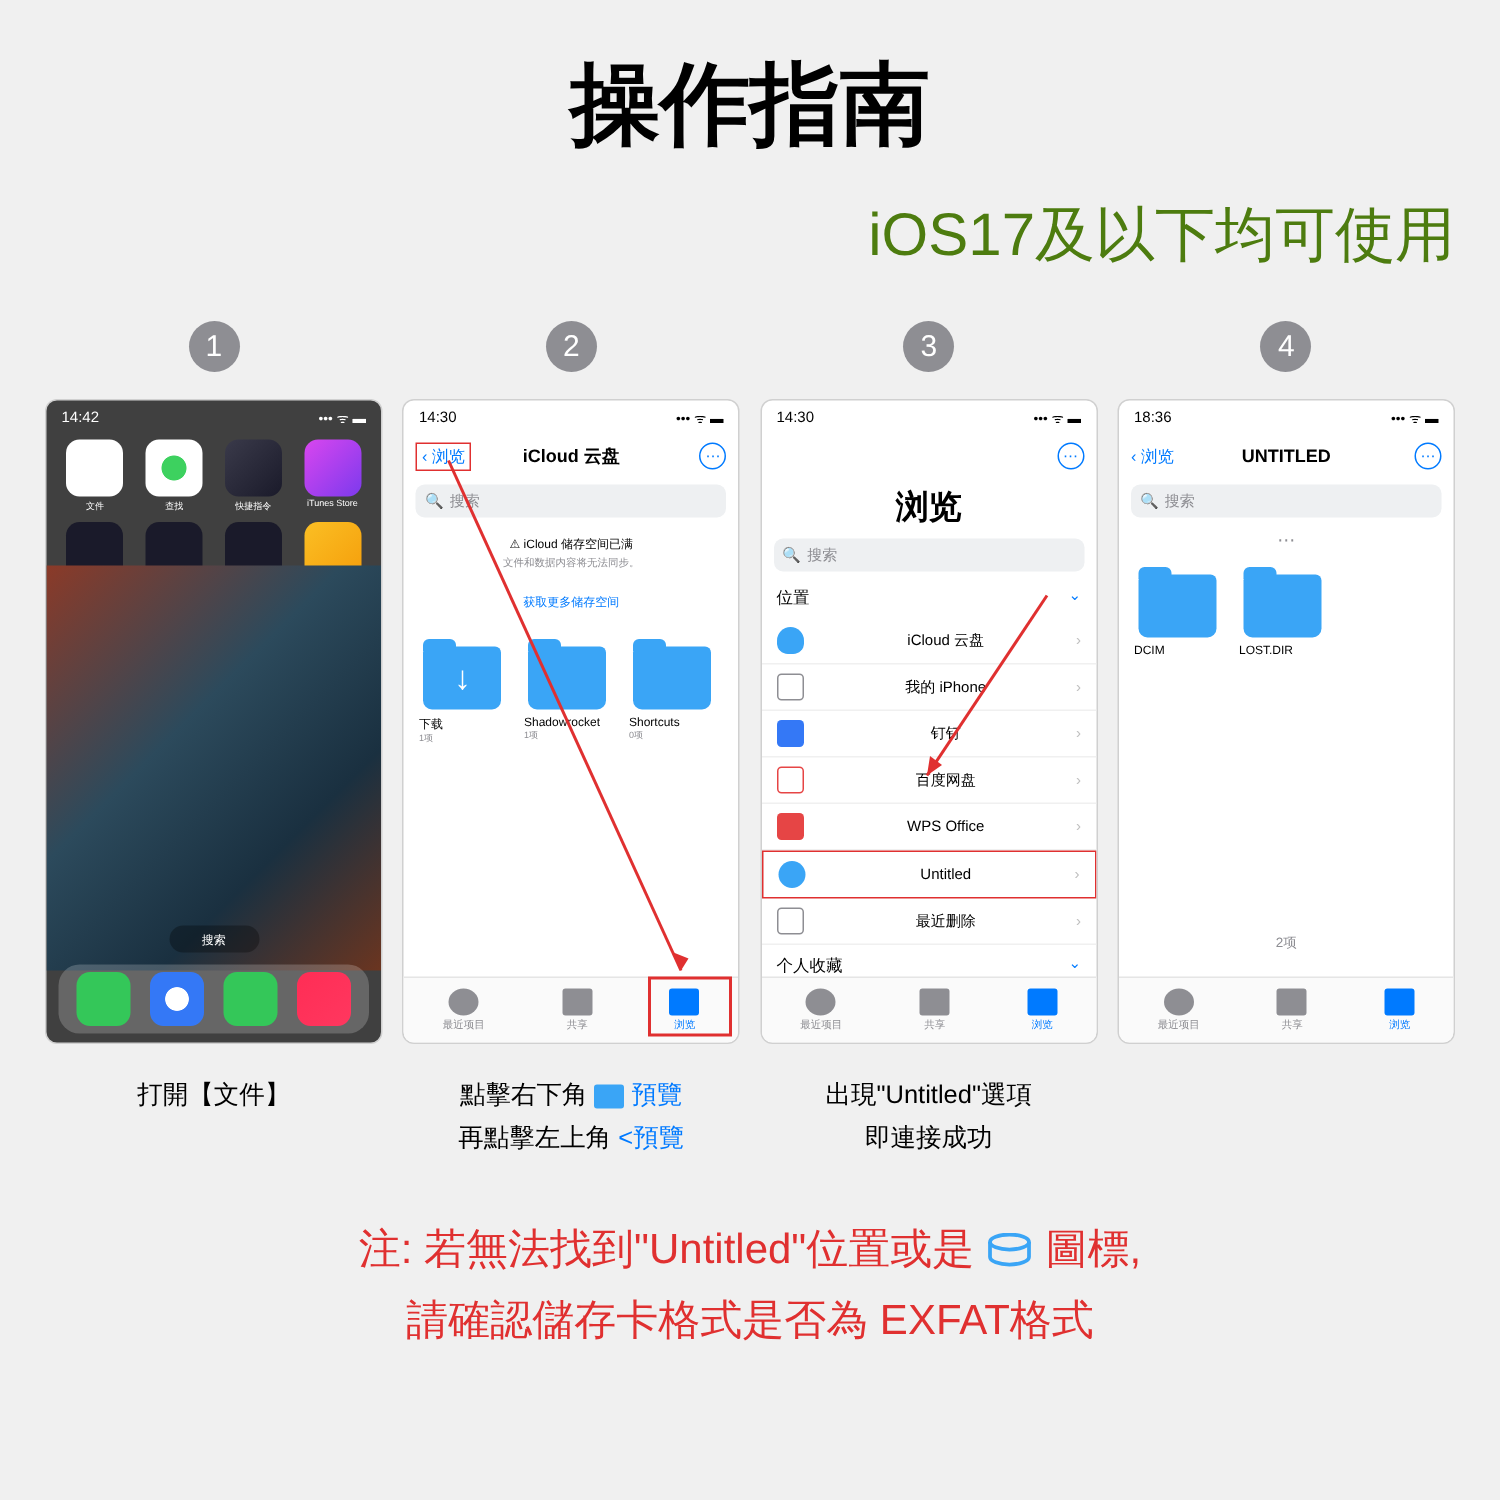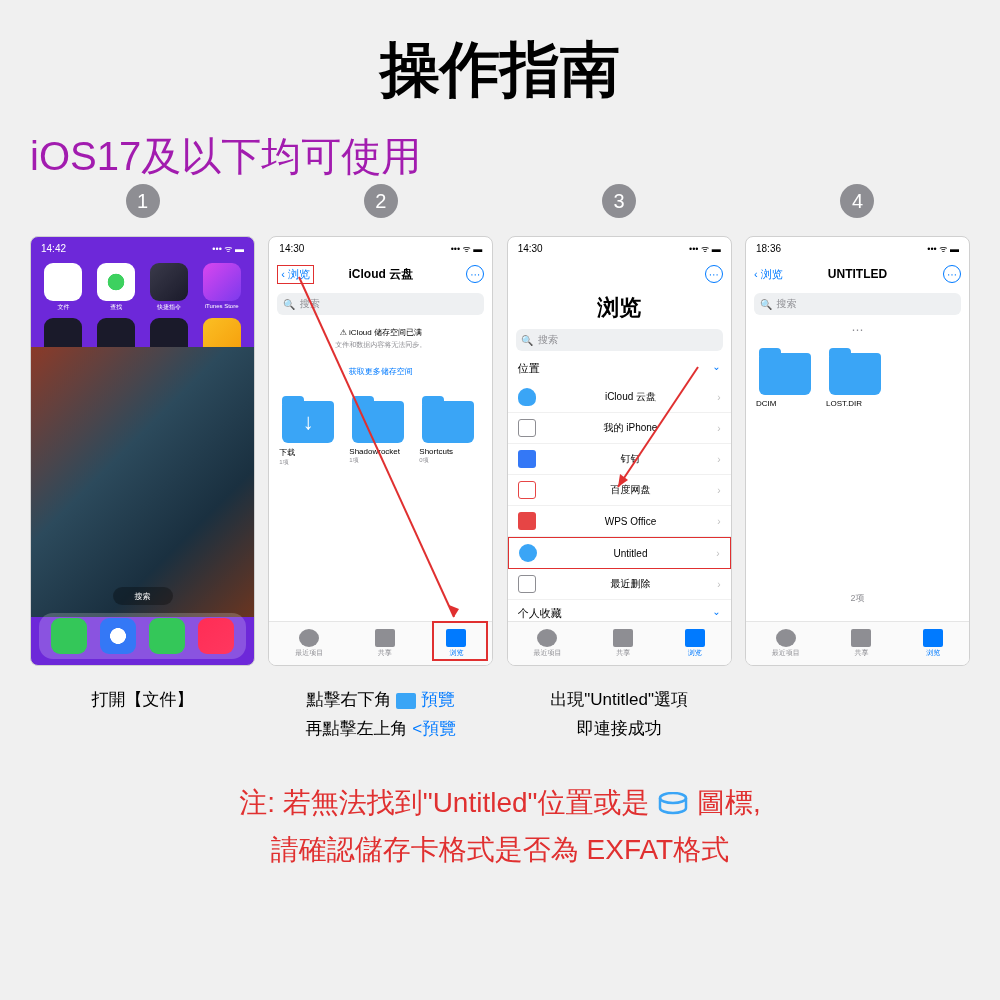--- a/index.html
+++ b/index.html
@@ -1,24 +1,24 @@
 <!DOCTYPE html>
 <html><head>
 <meta charset="utf-8">
 <style>
 * { margin:0; padding:0; box-sizing:border-box; }
 body { font-family:-apple-system,"PingFang SC","Microsoft YaHei",sans-serif; background:#f0f0f0; width:1000px; height:1000px; overflow:hidden; }
 .page { width:1000px; height:1000px; background:#f0f0f0; padding:20px 30px; }
 .title { text-align:center; font-size:60px; font-weight:700; color:#000; margin-top:10px; }
-.subtitle { text-align:left; font-size:40px; color:#a21caf; margin-top:18px; }
+.subtitle { text-align:right; font-size:40px; color:#4d7c0f; margin-top:18px; margin-bottom:30px; }
 .steps { display:flex; justify-content:space-between; gap:10px; }
 .step { width:225px; text-align:center; }
 .num { width:34px; height:34px; border-radius:50%; background:#8e8e93; color:#fff; font-size:20px; line-height:34px; margin:0 auto 18px; font-weight:500; }
 .phone { width:225px; height:430px; background:#fff; border:1px solid #d0d0d0; border-radius:8px; position:relative; overflow:hidden; }
-.phone.dark { background:#6d28d9; }
+.phone.dark { background:#404040; }
 .statusbar { height:22px; display:flex; justify-content:space-between; align-items:center; padding:0 10px; font-size:10px; color:#000; }
 .phone.dark .statusbar { color:#fff; }
 .icons-row { display:flex; gap:4px; align-items:center; font-size:9px; }
 .caption { font-size:17px; color:#000; margin-top:20px; line-height:1.7; }
 .caption .blue { color:#007aff; }
 .note { text-align:center; font-size:28px; color:#e03030; margin-top:35px; line-height:1.7; }
 
 
 .home-grid { padding:4px 8px; display:grid; grid-template-columns:repeat(4,1fr); gap:6px 4px; }
 .app { display:flex; flex-direction:column; align-items:center; gap:2px; }

